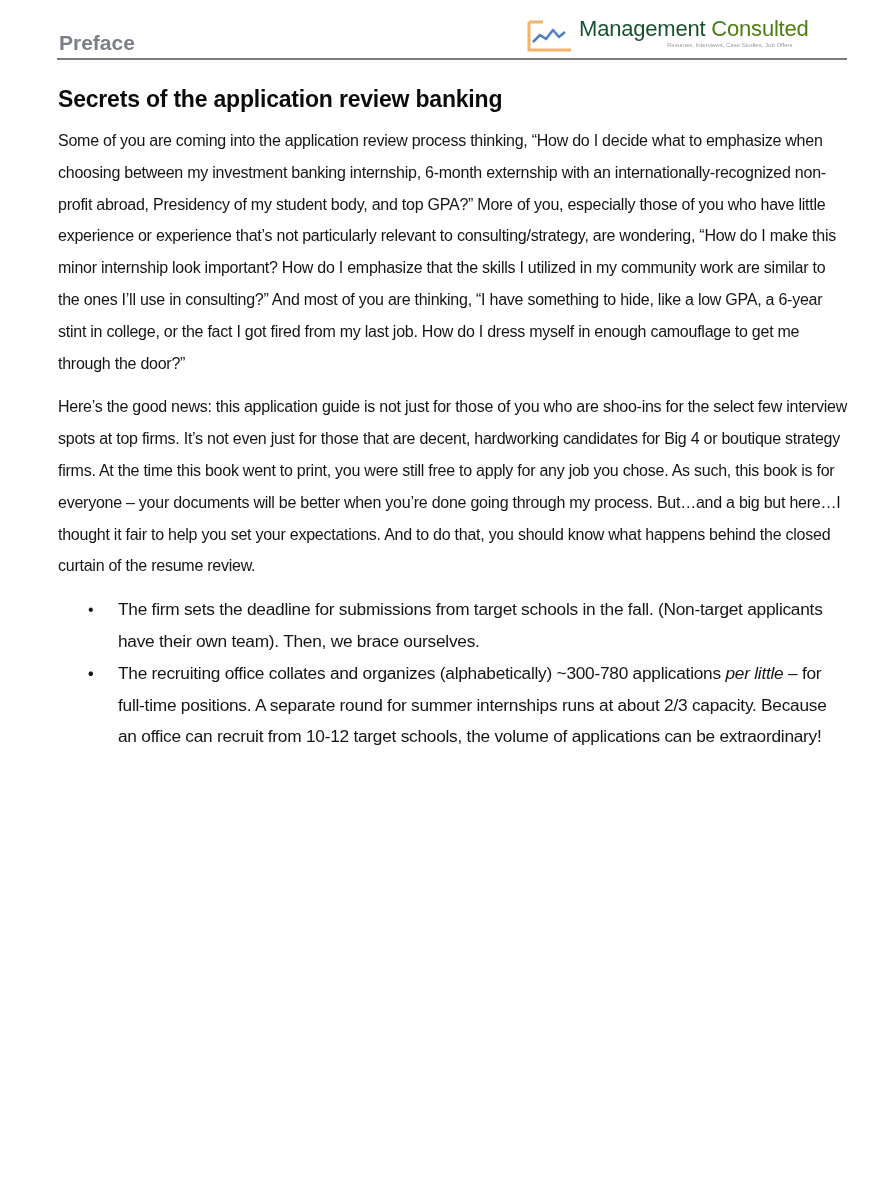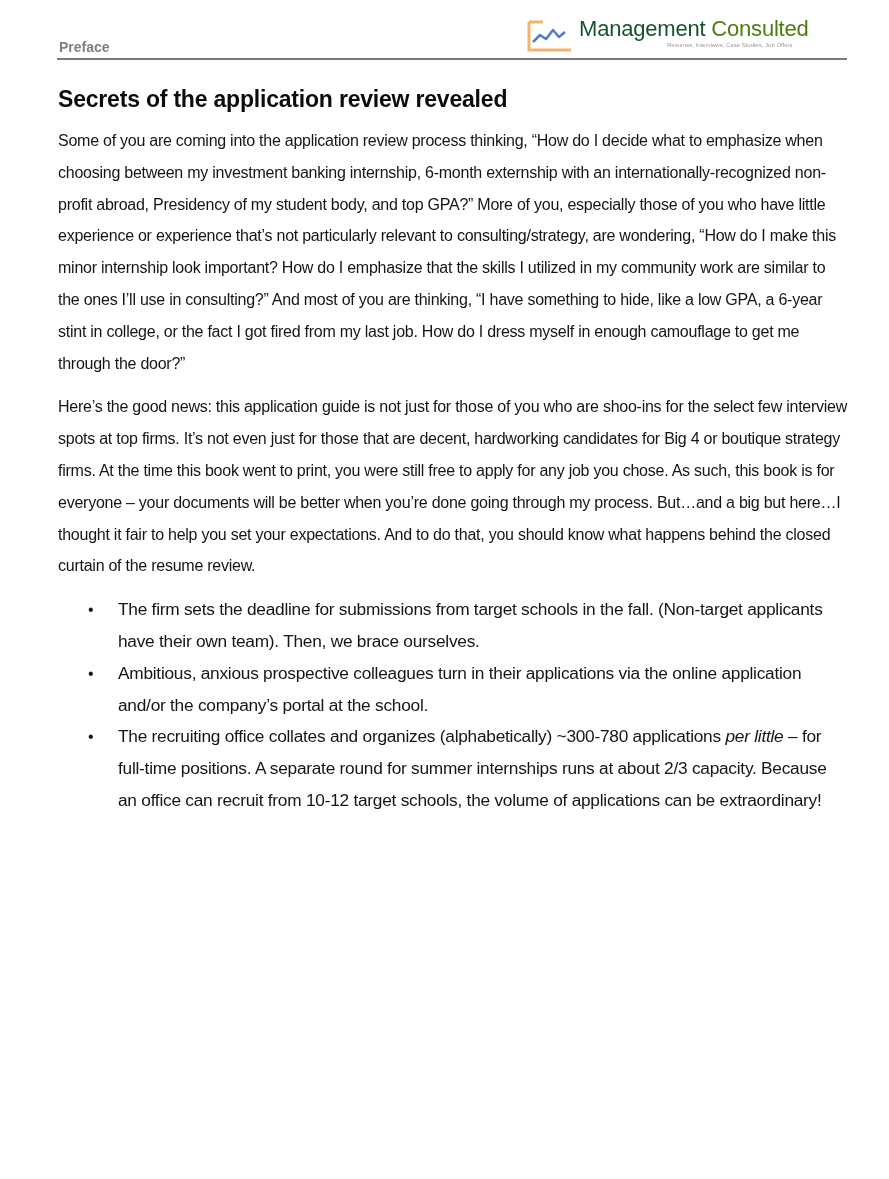--- a/index.html
+++ b/index.html
@@ -6,21 +6,21 @@
     body {
       width: 889px; height: 1179px; overflow: hidden; position: relative;
       font-family: "Liberation Sans", sans-serif; color: #111111;
     }
     .header {
       position: absolute; left: 57px; top: 10px; width: 790px; height: 48px;
       border-bottom: 2px solid #7a7a7a;
     }
     .header-label {
       position: absolute; left: 2px; bottom: 3px;
-      font-size: 14px; font-weight: bold; color: #7b7f88;
+      font-size: 21px; font-weight: bold; color: #7b7f88;
     }
     .logo {
       position: absolute; right: 20px; top: 6px; height: 36px; width: 300px;
     }
     .logo-icon { position: absolute; left: 0; top: 2px; width: 46px; height: 34px; }
     .logo-title {
       position: absolute; left: 52px; top: 0px; font-size: 22px; white-space: nowrap; letter-spacing: -0.2px;
     }
     .logo-title .strong { font-weight: normal; color: #14532d; }
     .logo-title .light { color: #4d7c0f; }
@@ -55,30 +55,29 @@
       <path d="M6 24 L13 17 L19 21 L26 12 L32 19 L38 14" fill="none" stroke="#4f7fc4" stroke-width="2.5" stroke-linejoin="round"></path>
     </svg>
     <div class="logo-title">
       <span class="strong">Management</span><span class="light"> Consulted</span>
     </div>
     <div class="logo-tagline">Resumes, Interviews, Case Studies, Job Offers</div>
   </div>
 </div>
 
 <div class="content">
-  <h1>Secrets of the application review revealed</h1>
+  <h1>Secrets of the application review banking</h1>
   <p>Some of you are coming into the application review process thinking, “How do I decide what to emphasize when choosing between my investment banking internship, 6-month externship with an internationally-recognized non-profit abroad, Presidency of my student body, and top GPA?”  More of you, especially those of you who have little experience or experience that’s not particularly relevant to consulting/strategy, are wondering, “How do I make this minor internship look important?  How do I emphasize that the skills I utilized in my community work are similar to the ones I’ll use in consulting?”  And most of you are thinking, “I have something to hide, like a low GPA, a 6-year stint in college, or the fact I got fired from my last job.  How do I dress myself in enough camouflage to get me through the door?”</p>
   <p>Here’s the good news:  this application guide is not just for those of you who are shoo-ins for the select few interview spots at top firms.  It’s not even just for those that are decent, hardworking candidates for Big 4 or boutique strategy firms.  At the time this book went to print, you were still free to apply for any job you chose.  As such, this book is for everyone – your documents will be better when you’re done going through my process.  But…and a big but here…I thought it fair to help you set your expectations.  And to do that, you should know what happens behind the closed curtain of the resume review.</p>
   <ul class="bullets">
     <li>
       <span class="bullet">•</span>
       <span>The firm sets the deadline for submissions from target schools in the fall. (Non-target applicants have their own team).  Then, we brace ourselves.</span>
     </li>
     <li>
       <span class="bullet">•</span>
-      <span>Ambitious, anxious prospective colleagues turn in their applications via the online application and/or the company’s portal at the school.</span>
     </li>
     <li>
       <span class="bullet">•</span>
       <span>The recruiting office collates and organizes (alphabetically) ~300-780 applications </span><em>per little</em><span> – for full-time positions.  A separate round for summer internships runs at about 2/3 capacity.  Because an office can recruit from 10-12 target schools, the volume of applications can be extraordinary!</span>
     </li>
   </ul>
 </div>
 
 </body></html>

